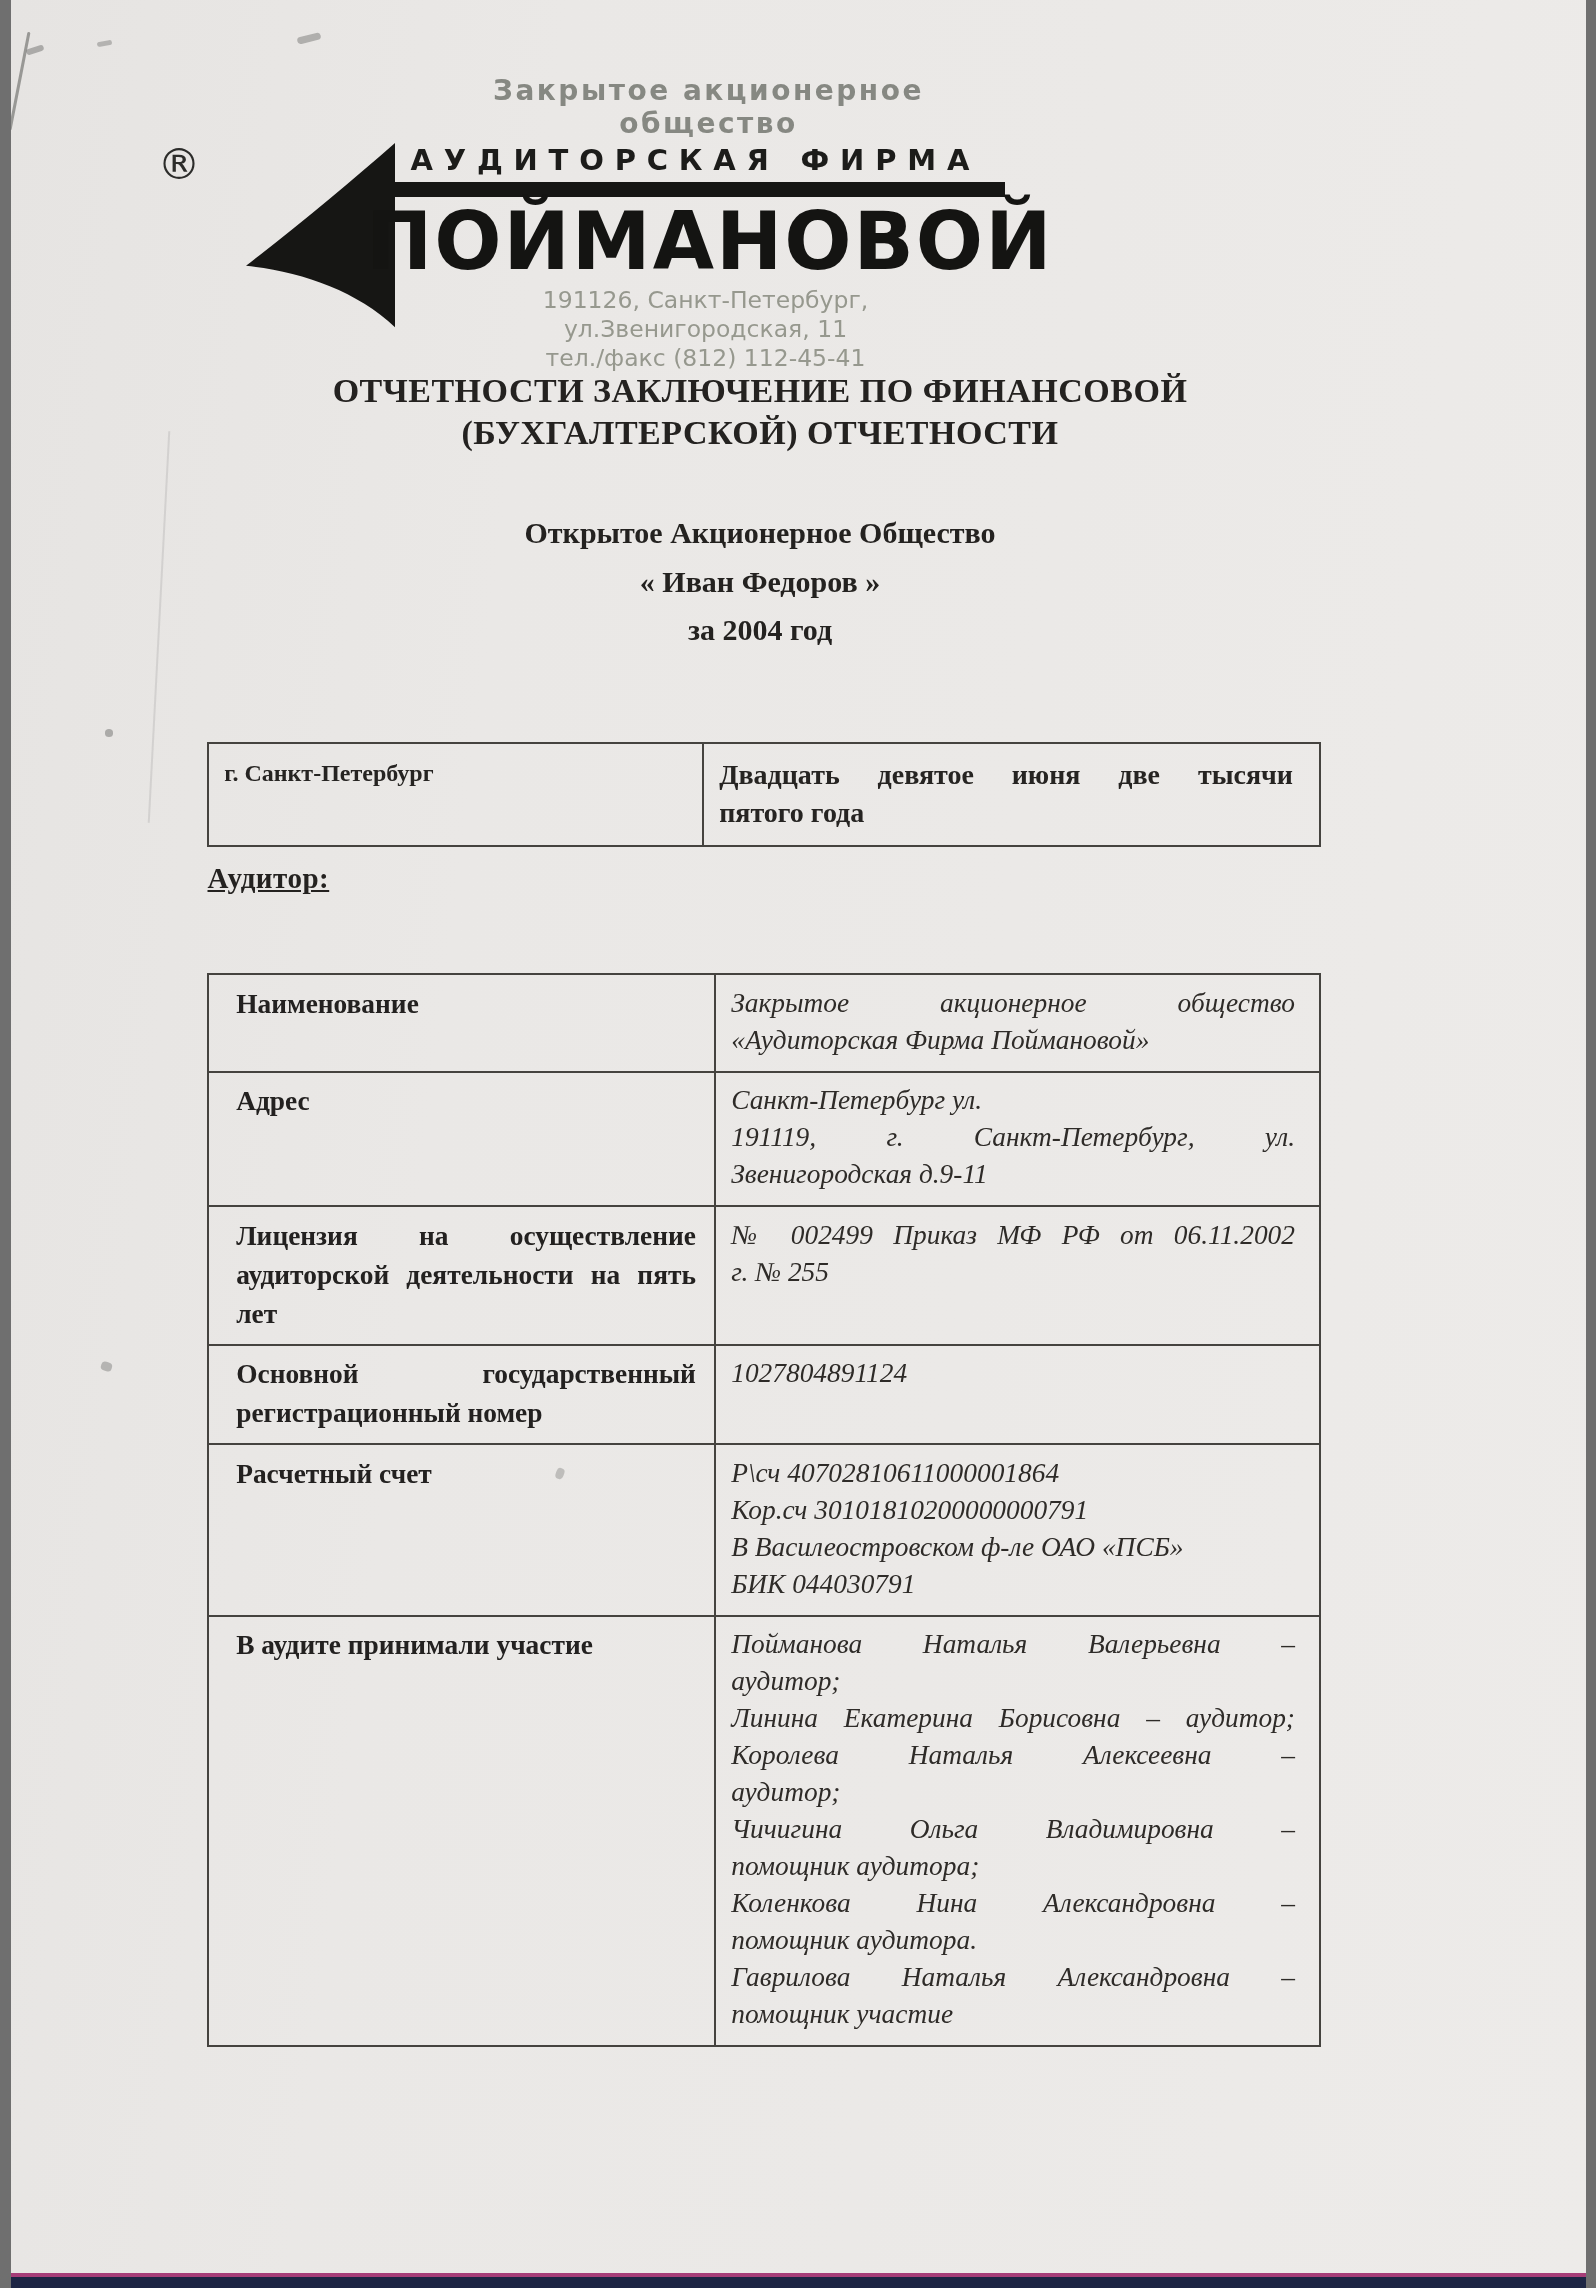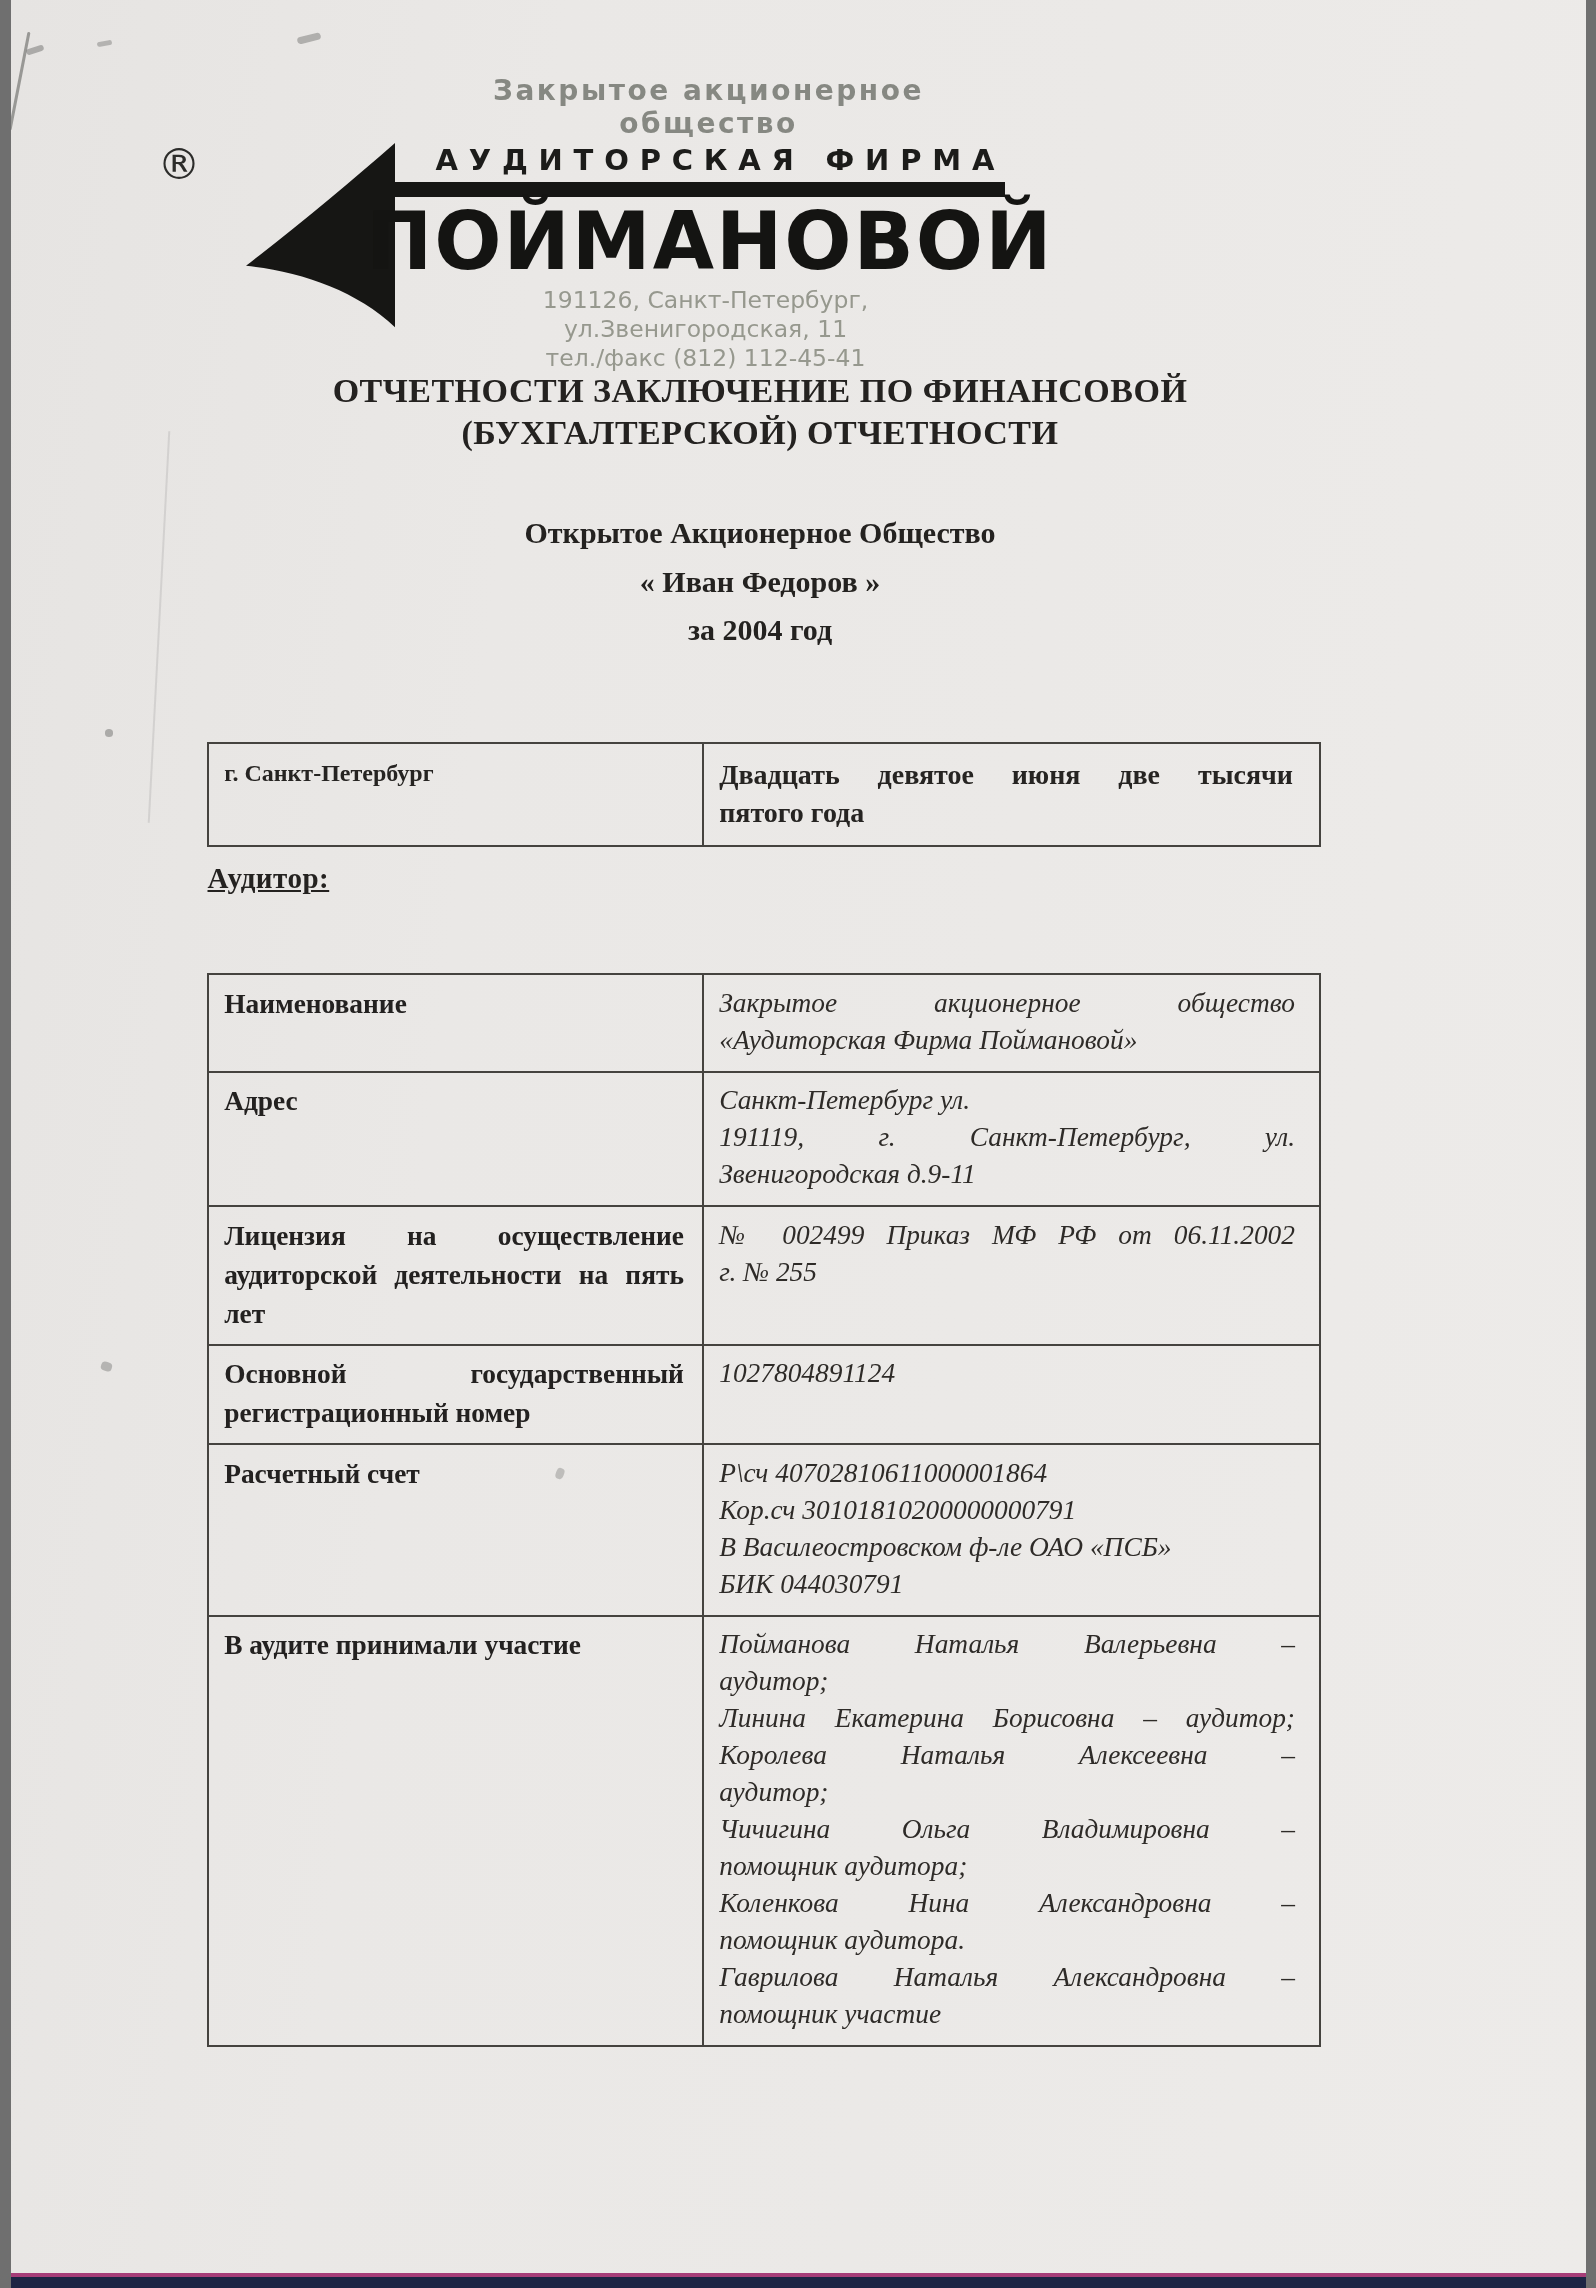--- a/index.html
+++ b/index.html
@@ -27,21 +27,21 @@
     position:absolute;left:404px;top:74px;width:588px;text-align:center;
     font-family:"DejaVu Sans", sans-serif;font-size:28px;font-weight:600;
     color:#868882;letter-spacing:2.5px;
   }
   .reg-mark{
     position:absolute;left:147px;top:143px;
     font-family:"DejaVu Sans", sans-serif;font-size:43px;color:#2c2c2a;line-height:1;
   }
   .logo-book{position:absolute;left:235px;top:139px;width:149px;height:194px;}
   .firm-line{
-    position:absolute;left:425px;top:143px;width:578px;
+    position:absolute;left:400px;top:143px;width:578px;
     font-family:"DejaVu Sans", sans-serif;font-weight:bold;font-size:29px;
     letter-spacing:10.8px;color:#1c1c1a;white-space:nowrap;
   }
   .firm-name-wrap{position:absolute;left:355px;top:182px;width:639px;}
   .firm-bar{height:14.7px;background:#161614;margin-bottom:4.9px;}
   .firm-name{
     font-family:"DejaVu Sans", sans-serif;font-weight:900;font-size:80px;line-height:1;
     letter-spacing:2px;color:#141412;transform:scaleX(.99);transform-origin:left;white-space:nowrap;
   }
   .logo-address{
@@ -65,21 +65,21 @@
   .pd-left{width:495px;border-right:2.9px solid #45433f;padding:12.7px 15.7px 31px;
     font-weight:bold;font-size:24px;line-height:1.35;}
   .pd-right{flex:1;padding:11.8px 25.5px 11.8px 15.7px;font-weight:bold;font-size:28px;line-height:1.38;}
   
   .auditor-heading{
     position:absolute;left:197px;top:862px;
     font-weight:bold;font-size:29px;text-decoration:underline;letter-spacing:0.5px;color:#242220;
   }
   
   .aud-table{position:absolute;left:196px;top:973px;width:1114px;border:2.9px solid #45433f;}
-  .aud-row{display:flex;border-top:2.5px solid #45433f;}
+  .aud-row{display:flex;border-top:2.5px solid #45433f;padding-left:12px;}
   .aud-row:first-child{border-top:none;}
   .aud-label{
     width:495px;border-right:2.5px solid #45433f;
     padding:9.8px 17.6px 9.8px 15.7px;
     font-weight:bold;font-size:27.4px;line-height:1.42;text-align:justify;color:#232120;
   }
   .aud-value{
     flex:1;padding:9.8px 23.5px 11.8px 15.7px;
     font-style:italic;font-size:27.4px;line-height:37px;color:#2e2b28;
   }

